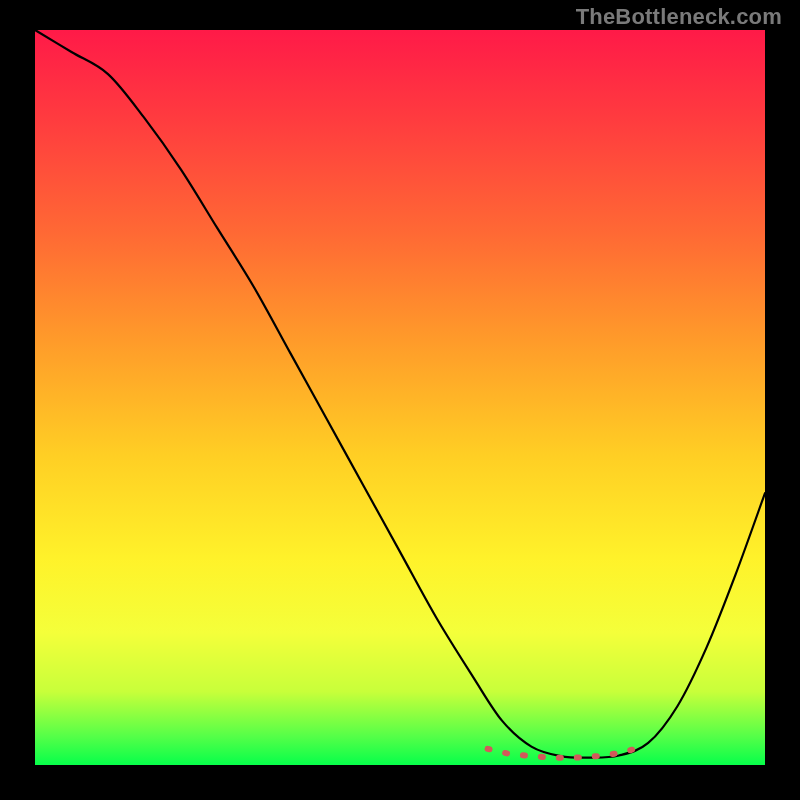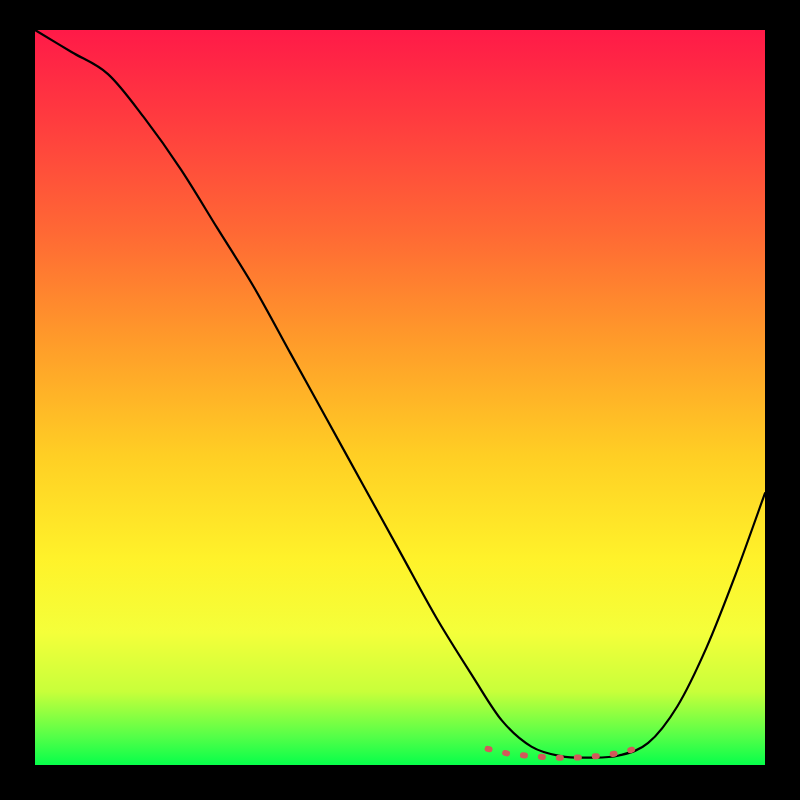--- a/index.html
+++ b/index.html
@@ -69,20 +69,21 @@
     stroke-width: 6;
     stroke-linecap: round;
     stroke-dasharray: 2 16;
   }
 </style>
 </head>
 <body>
 
 <div class="frame">
 
+  <div class="watermark">TheBottleneck.com</div>
 
   <div class="plot-area">
     <svg class="overlay" viewBox="0 0 730 735" preserveAspectRatio="none">
       <path id="curve-path" class="curve" d="M 0 0 C 6.08 3.68, 24.33 14.70, 36.50 22.05 C 48.67 29.40, 60.83 33.08, 73.00 44.10 C 85.17 55.13, 97.33 72.28, 109.50 88.20 C 121.67 104.13, 133.83 121.27, 146.00 139.65 C 158.17 158.02, 170.33 178.85, 182.50 198.45 C 194.67 218.05, 206.83 236.43, 219.00 257.25 C 231.17 278.07, 243.33 301.35, 255.50 323.40 C 267.67 345.45, 279.83 367.50, 292.00 389.55 C 304.17 411.60, 316.33 433.65, 328.50 455.70 C 340.67 477.75, 352.83 499.80, 365.00 521.85 C 377.17 543.90, 389.33 567.17, 401.50 588.00 C 413.67 608.83, 427.05 629.65, 438.00 646.80 C 448.95 663.95, 457.47 679.26, 467.20 690.90 C 476.93 702.54, 486.67 710.75, 496.40 716.63 C 506.13 722.50, 515.87 724.34, 525.60 726.18 C 535.33 728.02, 545.07 727.77, 554.80 727.65 C 564.53 727.53, 574.27 727.89, 584.00 725.45 C 593.73 723.00, 603.47 721.16, 613.20 712.95 C 622.93 704.74, 632.67 692.13, 642.40 676.20 C 652.13 660.28, 661.87 639.45, 671.60 617.40 C 681.33 595.35, 691.07 569.63, 700.80 543.90 C 710.53 518.17, 725.13 476.52, 730.00 463.05"></path>
       <path id="dots-path" class="dotted" d="M 452.60 718.83 L 474.50 723.98 L 496.40 726.18 L 518.30 727.65 L 540.20 727.65 L 562.10 726.18 L 584.00 723.24 L 605.90 717.36"></path>
     </svg>
   </div>
 
 </div>
 

